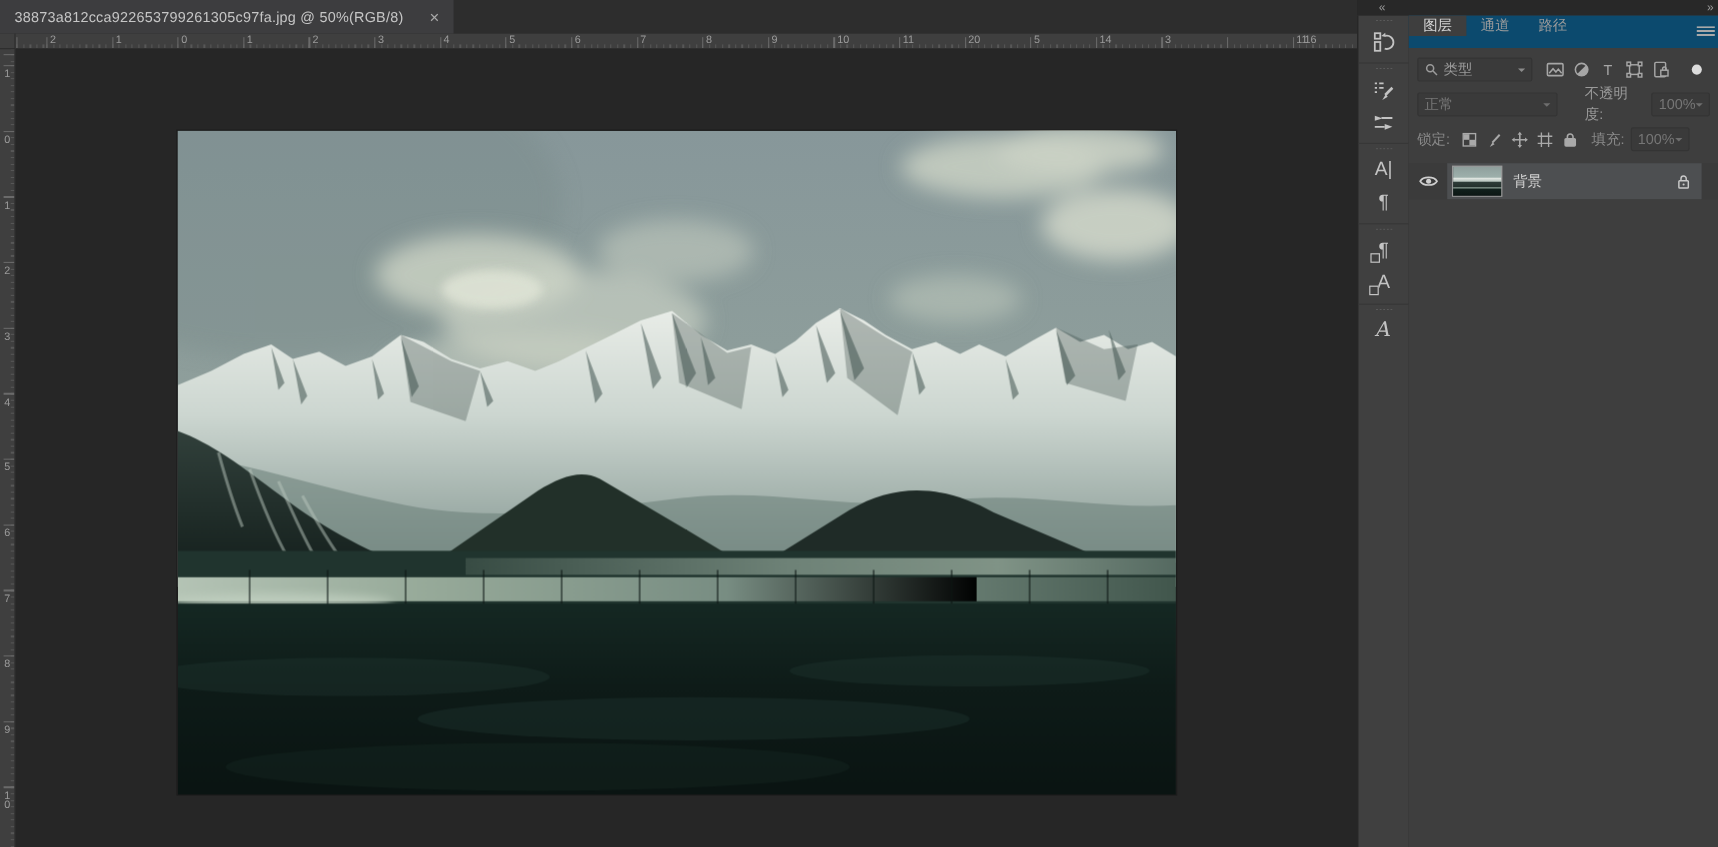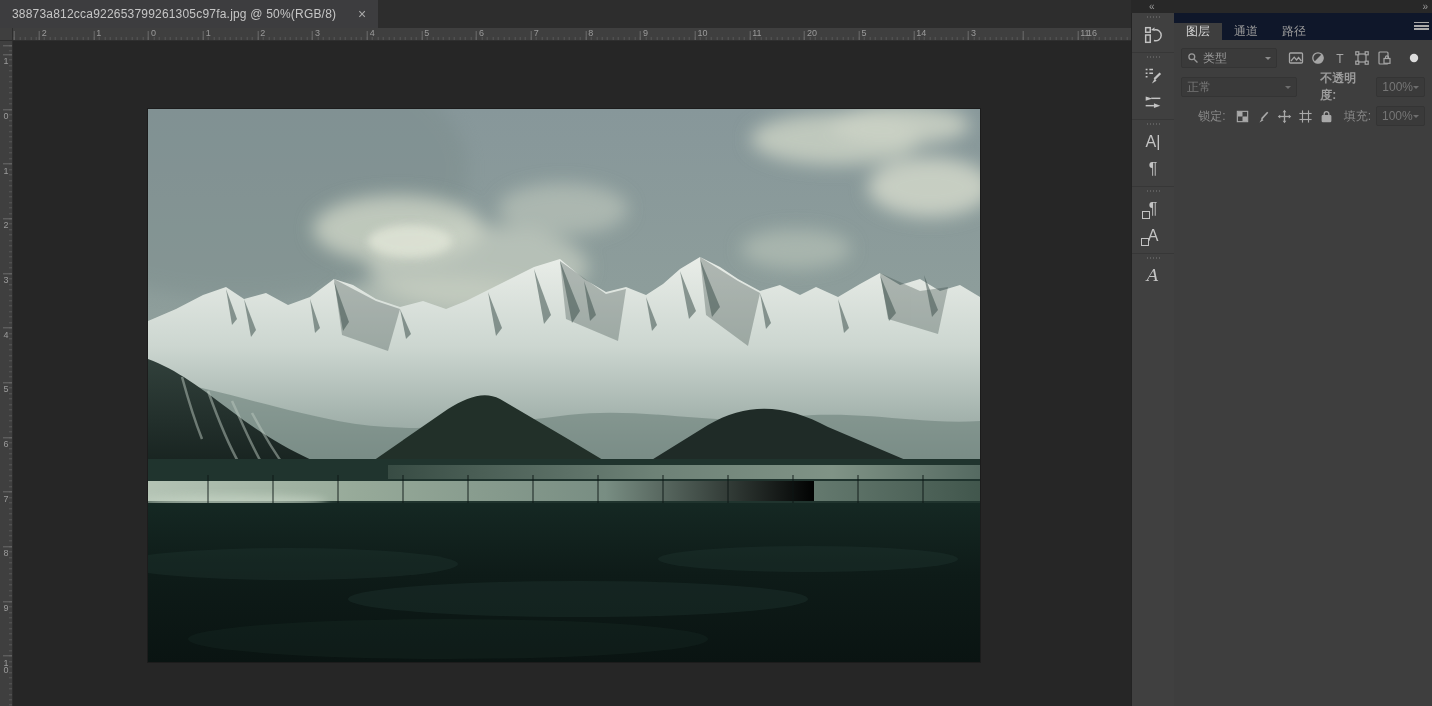--- a/index.html
+++ b/index.html
@@ -54,27 +54,27 @@
   .dock-group{border-top:1px solid #373737;padding:1px 0 4px 0;}
   .dock-group:first-child{border-top:none;}
   .grip{width:15px;height:2px;margin:2px auto 3px auto;
     background-image:radial-gradient(#5e5e5e 0.8px,transparent 0.9px);background-size:3px 2px;}
   .dock-btn{width:42px;height:27px;display:flex;align-items:center;justify-content:center;color:#c3c3c3;}
   .dock-btn svg{display:block;}
   .dock-glyph{font-size:16px;color:#c3c3c3;line-height:1;}
 
   
   .panel{position:absolute;left:1174px;top:13px;width:258px;height:693px;background:#3e3e3e;}
-  .panel-tabs{height:27px;background:#0f172a;display:flex;align-items:flex-end;position:relative;}
+  .panel-tabs{height:27px;background:#0c4a6e;display:flex;align-items:flex-start;position:relative;}
   .ptab{padding:0 12px;font-size:12px;color:#9b9b9b;display:flex;align-items:center;}
   .ptab.active{background:#3e3e3e;color:#d6d6d6;}
   .panel-menu{position:absolute;right:3px;top:9px;width:15px;height:9px;
     background:repeating-linear-gradient(180deg,#a9a9a9 0 1.4px,transparent 1.4px 3.2px);}
   .panel-body{padding:7px 7px 0 7px;}
-  .prow{display:flex;align-items:center;height:22px;margin-bottom:7px;justify-content:flex-end;}
+  .prow{display:flex;align-items:center;height:22px;margin-bottom:7px;}
   .combo{background:#3a3a3a;border:1px solid #343434;border-radius:2px;height:20px;
     display:flex;align-items:center;font-size:12px;color:#9b9b9b;padding:0 5px;
     box-sizing:border-box;position:relative;}
   .combo .arrow{width:0;height:0;border:3px solid transparent;border-top-color:#8b8b8b;
     margin-left:auto;position:relative;top:2px;}
   .combo.disabled{color:#767676;}
   .combo.disabled .arrow{border-top-color:#6e6e6e;}
   .plabel{font-size:12px;color:#9b9b9b;}
   .plabel.dim{color:#8a8a8a;}
   .f-icons{display:flex;align-items:center;margin-left:8px;flex:1;color:#a6a6a6;}
@@ -413,21 +413,21 @@
           </svg>
         </div>
       </div>
     </div>
 
     <div class="prow">
       <div class="combo disabled" style="width:118px;">
         <span>正常</span>
         <span class="arrow"></span>
       </div>
-      <span class="plabel" style="margin-left:23px;font-weight:bold;">不透明度:</span>
+      <span class="plabel" style="margin-left:23px;">不透明度:</span>
       <div class="combo disabled" style="width:49px;margin-left:5px;">
         <span>100%</span>
         <span class="arrow"></span>
       </div>
     </div>
 
     <div class="prow">
       <span class="plabel dim">锁定:</span>
       <div class="l-btn" style="margin-left:6px;">
         <svg class="ic" width="15" height="15" viewBox="0 0 16 16">
@@ -463,15 +463,36 @@
           <path d="M5.5,7 V5.3 a2.5,2.5 0 0 1 5,0 V7"></path>
         </svg>
       </div>
       <span class="plabel dim" style="margin-left:7px;">填充:</span>
       <div class="combo disabled" style="width:49px;margin-left:5px;">
         <span>100%</span>
         <span class="arrow"></span>
       </div>
     </div>
 
+    <div class="layers-area">
+      <div class="layer-row">
+        <div class="eye-cell">
+          <svg class="ic" width="17" height="12" viewBox="0 0 17 12">
+            <path d="M1.5,6 C4,1.8 13,1.8 15.5,6 C13,10.2 4,10.2 1.5,6 Z" fill="none" stroke="currentColor" stroke-width="1.4"></path>
+            <circle cx="8.5" cy="6" r="2.1" fill="currentColor"></circle>
+          </svg>
+        </div>
+        <div class="row-hl">
+          <div class="thumb"></div>
+          <span class="layer-name">背景</span>
+          <span class="layer-lock">
+            <svg class="ic" width="14" height="15" viewBox="0 0 16 17" fill="none" stroke="currentColor" stroke-width="1.4">
+              <rect x="3.5" y="7.5" width="9" height="7" rx="0.8"></rect>
+              <path d="M5.5,7.5 V5.5 a2.5,2.5 0 0 1 5,0 V7.5"></path>
+              <circle cx="8" cy="11" r="1" fill="currentColor" stroke="none"></circle>
+            </svg>
+          </span>
+        </div>
+      </div>
+    </div>
 
   </div>
 </div>
 
 </body></html>

